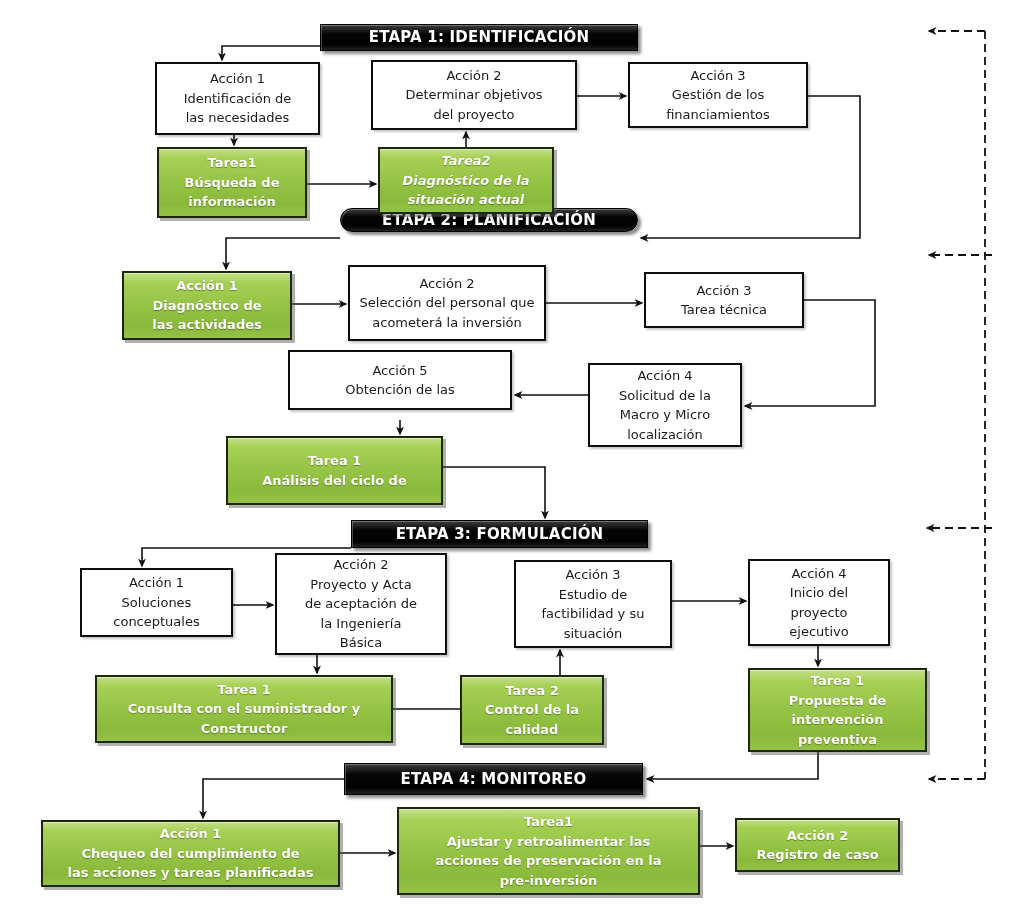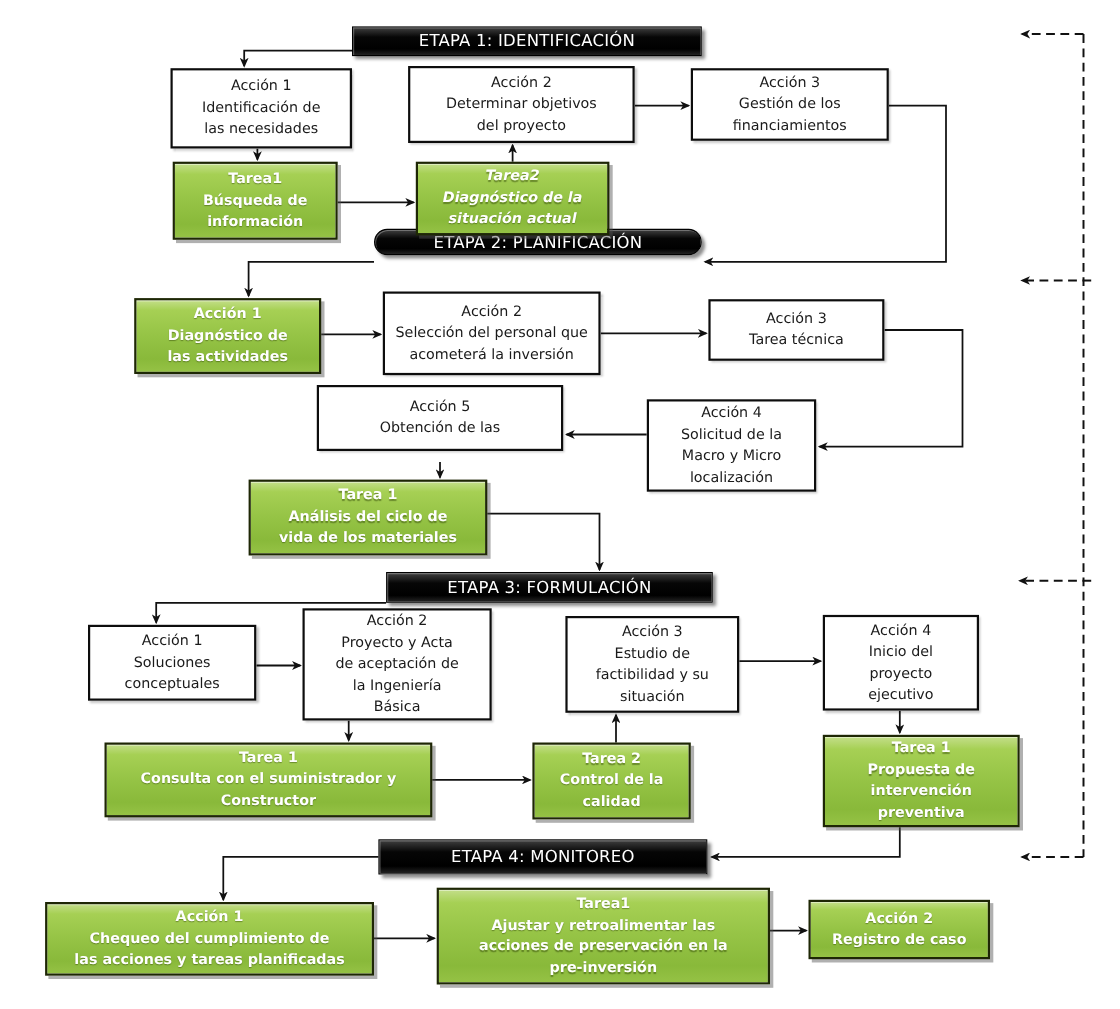--- a/index.html
+++ b/index.html
@@ -3,21 +3,21 @@
 <meta charset="utf-8">
 <style>
   html,body{margin:0;padding:0;background:#ffffff;}
   body{font-family:"DejaVu Sans","Liberation Sans",sans-serif;}
   #stage-wrap{position:relative;width:1018px;height:917px;background:#ffffff;overflow:hidden;}
   #connector-layer{position:absolute;left:0;top:0;width:1018px;height:917px;z-index:1;}
   .node{position:absolute;box-sizing:border-box;display:flex;flex-direction:column;
         align-items:center;justify-content:center;text-align:center;z-index:2;}
   .node .ln{display:block;width:100%;}
   .stage-header{background:linear-gradient(180deg,#3f3f3f 0%,#060606 35%,#000000 78%,#232323 100%);
-        color:#ffffff;font-weight:normal;font-size:15px;letter-spacing:.2px;
+        color:#ffffff;font-weight:bold;font-size:15px;letter-spacing:.2px;
         border:1px solid #000;
         box-shadow:inset 1px 1px 0 rgba(255,255,255,.28), 3px 3px 3px rgba(0,0,0,.45);
         line-height:1.1;}
   .action-white{background:#ffffff;border:2px solid #0d0d0d;color:#1a1a1a;
         font-size:13px;line-height:1.5;
         box-shadow:2px 2px 2px rgba(0,0,0,.22);}
   .task-green{background:linear-gradient(180deg,#c3de89 0%,#a6d054 14%,#96c446 48%,#89b93a 82%,#95c245 100%);
         border:2px solid #1e2705;color:#ffffff;font-weight:bold;font-size:13px;line-height:1.5;
         text-shadow:0 1px 1px rgba(40,60,0,.45);
         box-shadow:3px 3px 0 rgba(80,80,80,.45), inset 0 1px 0 rgba(255,255,255,.45);}
@@ -127,21 +127,20 @@
       </div>
       <div class="node action-white" style="left: 588px; top: 363px; width: 154px; height: 84px;">
         <span class="ln">Acción 4</span>
         <span class="ln">Solicitud de la</span>
         <span class="ln">Macro y Micro</span>
         <span class="ln">localización</span>
       </div>
       <div class="node task-green" style="left: 226px; top: 436px; width: 217px; height: 69px;">
         <span class="ln">Tarea 1</span>
         <span class="ln">Análisis del ciclo de</span>
-        <span class="ln">vida de los materiales</span>
       </div>
       <div class="node action-white" style="left: 80px; top: 568px; width: 153px; height: 69px;">
         <span class="ln">Acción 1</span>
         <span class="ln">Soluciones</span>
         <span class="ln">conceptuales</span>
       </div>
       <div class="node action-white" style="left: 275px; top: 553px; width: 172px; height: 102px;">
         <span class="ln">Acción 2</span>
         <span class="ln">Proyecto y  Acta</span>
         <span class="ln">de aceptación de</span>
@@ -158,21 +157,21 @@
         <span class="ln">Acción 4</span>
         <span class="ln">Inicio del</span>
         <span class="ln">proyecto</span>
         <span class="ln">ejecutivo</span>
       </div>
       <div class="node task-green" style="left: 95px; top: 675px; width: 298px; height: 68px;">
         <span class="ln">Tarea 1</span>
         <span class="ln">Consulta con el suministrador y</span>
         <span class="ln">Constructor</span>
       </div>
-      <div class="node task-green" style="left: 484px; top: 675px; width: 144px; height: 70px;">
+      <div class="node task-green" style="left: 460px; top: 675px; width: 144px; height: 70px;">
         <span class="ln">Tarea 2</span>
         <span class="ln">Control de la</span>
         <span class="ln">calidad</span>
       </div>
       <div class="node task-green" style="left: 748px; top: 668px; width: 179px; height: 84px;">
         <span class="ln">Tarea 1</span>
         <span class="ln">Propuesta de</span>
         <span class="ln">intervención</span>
         <span class="ln">preventiva</span>
       </div>

